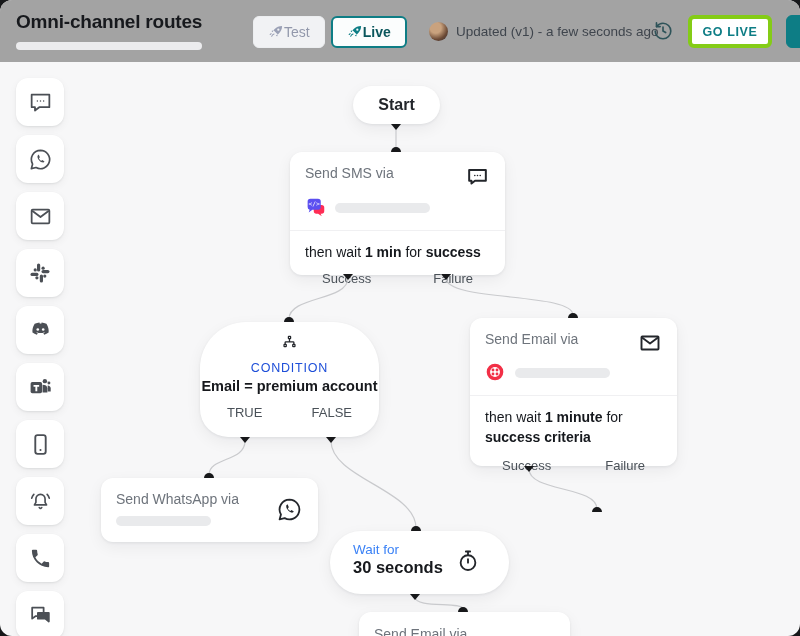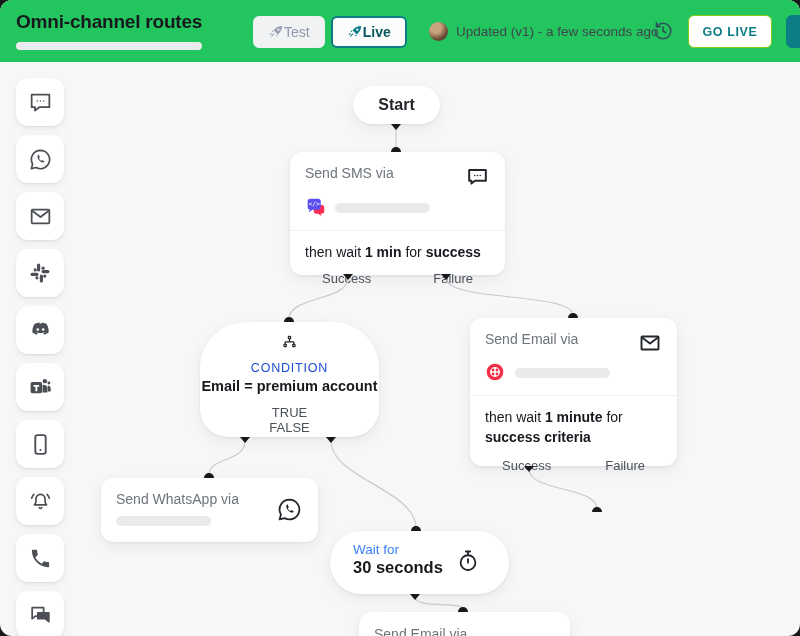--- a/index.html
+++ b/index.html
@@ -2,41 +2,41 @@
 <html><head>
 <meta charset="utf-8">
 <style>
   * { box-sizing: border-box; margin: 0; padding: 0; }
   html,body { background:#17181a; }
   body { font-family:"Liberation Sans", sans-serif; }
   .app{ position:relative; width:800px; height:636px; background:#f7f7f8;
         border-radius:12px; overflow:hidden; }
 
   
-  .header{ position:absolute; top:0; left:0; right:0; height:62px; background:#22c55e; z-index:6; }
+  .header{ position:absolute; top:0; left:0; right:0; height:62px; background:#a3a3a3; z-index:6; }
   .title-wrap{ position:absolute; left:16px; top:11px; }
   .page-title{ font-size:19px; font-weight:bold; color:#17191d; letter-spacing:-.2px; }
   .title-skel{ margin-top:9px; width:186px; height:8px; border-radius:4px; background:#ececee; }
 
   .toggle{ position:absolute; left:253px; top:16px; display:flex; gap:6px; }
   .toggle button{ display:flex; align-items:center; gap:0; height:32px; padding:0 14px;
         border-radius:6px; font-size:14px; font-family:inherit; cursor:pointer; }
   .toggle .test{ background:#f1f2f4; border:1px solid #eceef0; color:#9298ab; }
   .toggle .live{ background:#fbfdfd; border:2px solid #0d7d85; color:#0a565c; font-weight:bold; }
   .toggle .test svg{ color:#9aa0b5; } .toggle .live svg{ color:#0d7d85; }
 
   .avatar{ position:absolute; left:429px; top:22px; width:19px; height:19px; border-radius:50%;
         background:radial-gradient(circle at 35% 30%, #c9a27e 0 30%, #6c4a35 65%, #2f2a33 100%); }
   .status-text{ position:absolute; left:456px; top:24px; font-size:13.5px; color:#3f454d; }
   .history-btn{ position:absolute; left:652px; top:20px; width:22px; height:22px; border:none;
         background:transparent; color:#2e5359; cursor:pointer; padding:0; }
 
   .btn{ position:absolute; top:15px; height:33px; border-radius:6px; font-size:12.5px; font-weight:bold;
         letter-spacing:.6px; font-family:inherit; cursor:pointer; }
-  .btn-golive{ left:688px; width:84px; background:#fff; color:#0d7d85; border:1px solid #84cc16; }
+  .btn-golive{ left:688px; width:84px; background:#fff; color:#0d7d85; border:4px solid #84cc16; }
   .btn-save{ left:786px; width:80px; background:#0d7d85; color:#fff; border:1px solid #0d7d85; }
 
   
   .sidebar{ position:absolute; left:16px; top:78px; z-index:5; display:flex; flex-direction:column; gap:9px; }
   .side-btn{ width:48px; height:48px; background:#fff; border:none; border-radius:12px; cursor:pointer;
         display:flex; align-items:center; justify-content:center; color:#4b4f55;
         box-shadow:0 1px 2px rgba(18,22,28,.08), 0 3px 8px rgba(18,22,28,.05); }
 
   
   .canvas{ position:absolute; inset:0; z-index:1; }
@@ -61,21 +61,21 @@
 
   .node-sms{ left:290px; top:152px; width:215px; height:123px; }
   .node-sms .branch-row{ padding:9px 32px 10px; }
   .node-emailr{ left:470px; top:318px; width:207px; height:148px; }
   .node-emailr .branch-row{ padding:10px 32px 10px; }
 
   .node-cond{ left:200px; top:322px; width:179px; height:115px; border-radius:46px 46px 28px 28px;
         text-align:center; padding-top:13px; }
   .cond-kicker{ font-size:12.5px; color:#1d4ed8; letter-spacing:.8px; margin-top:5px; }
   .cond-title{ font-size:14.5px; font-weight:bold; color:#17191d; margin-top:3px; }
-  .node-cond .branch-row{ padding:11px 27px 0;flex-direction:column; }
+  .node-cond .branch-row{ padding:11px 27px 0; }
 
   .node-whatsapp{ left:101px; top:478px; width:217px; height:64px; padding:13px 15px; }
   .node-whatsapp .w-icon{ position:absolute; right:15px; top:18px; }
   .node-whatsapp .skel{ margin-top:9px; }
 
   .node-wait{ left:330px; top:531px; width:179px; height:63px; border-radius:31px; padding:11px 0 0 23px; }
   .wait-prefix{ font-size:13.5px; color:#3b82f6; }
   .wait-duration{ font-size:16.5px; font-weight:bold; color:#17191d; margin-top:1px; }
   .node-wait .w-icon{ position:absolute; right:28px; top:17px; }
 

